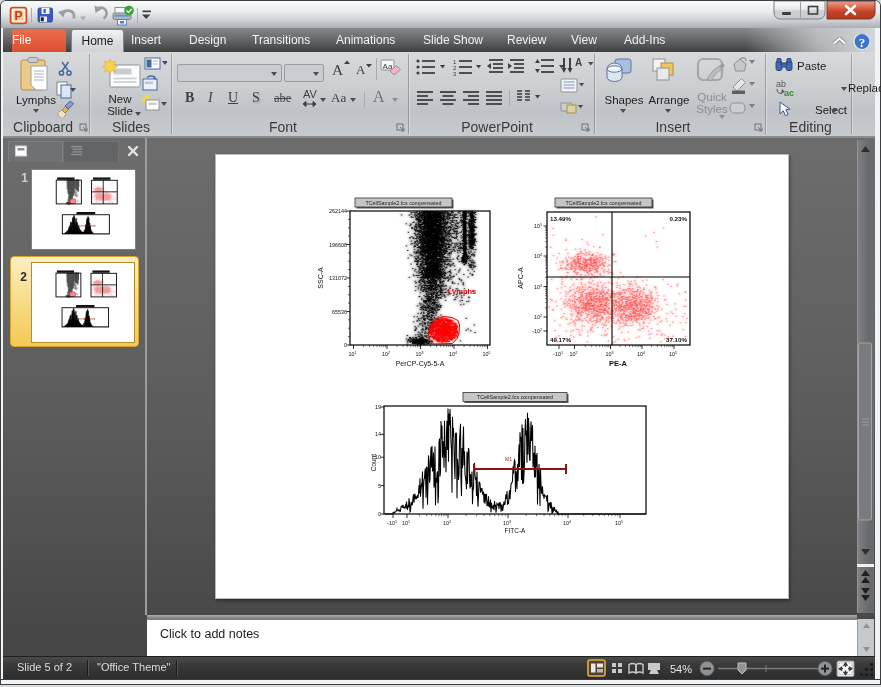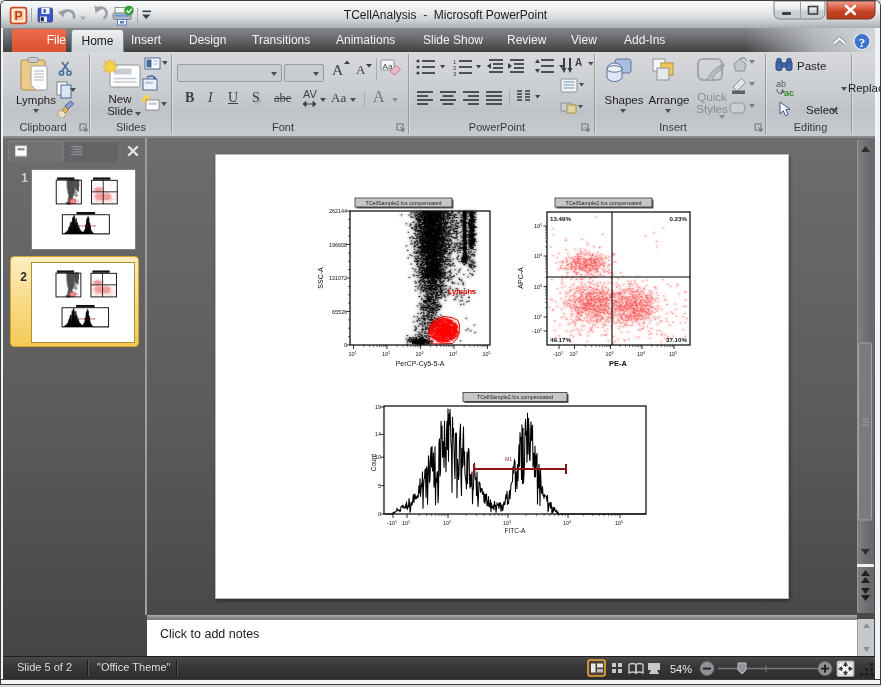--- a/index.html
+++ b/index.html
@@ -13,24 +13,24 @@
 #mainbg{position:absolute;left:3px;top:138px;width:872px;height:518px;background:linear-gradient(#6d6d6d,#5b5b5b 55%,#454545)}
 #panelhead{position:absolute;left:3px;top:140px;width:142px;height:22px}
 #vsplit{position:absolute;left:145px;top:138px;width:2px;height:477px;background:#9b9d9f}
 #notesplit{position:absolute;left:147px;top:615px;width:710px;height:4px;background:linear-gradient(#aaacae,#77797b)}
 #notes{position:absolute;left:147px;top:619px;width:710px;height:37px;background:#fff;border-top:1px solid #808284}
 #notes span{position:absolute;left:13px;top:7px;font-size:12.5px;color:#1a1a1a}
 #nsb{position:absolute;left:857px;top:619px;width:17px;height:37px;background:#c6c9cc;border-left:1px solid #9a9da0}
 #statusbar{position:absolute;left:3px;top:656px;width:872px;height:23px;background:linear-gradient(#4a4a4a,#3a3a3a 35%,#2c2c2c);border-top:1px solid #1f1f1f;color:#dcdcdc;font-size:11px}
 #botband{position:absolute;left:0;top:679px;width:881px;height:6px;background:#f2f3f4;box-shadow:0 0 0 1px #3c3f42 inset}
 .tab{position:absolute;top:0;height:24px;line-height:24px;color:#f2f2f2;font-size:12px;text-align:left}
-#filetab{position:absolute;left:9px;top:1px;width:54px;height:40px;background:linear-gradient(#ee6c4e,#e05535 45%,#c8401f);border-radius:3px 3px 0 0;color:#fff;text-align:right;line-height:23px;font-size:12px}
+#filetab{position:absolute;left:9px;top:1px;width:54px;height:40px;background:linear-gradient(#ee6c4e,#e05535 45%,#c8401f);border-radius:3px 3px 0 0;color:#fff;text-align:left;line-height:23px;font-size:12px}
 #hometab{position:absolute;left:68px;top:1px;width:53px;height:23px;background:linear-gradient(#f0f2f3,#dee1e3 50%,#d0d3d6);border-radius:3px 3px 0 0;color:#1b1b1b;text-align:center;line-height:23px;font-size:12px;border:1px solid #84878a;border-bottom:none}
 .gsep{position:absolute;top:2px;height:80px;width:1px;background:rgba(110,113,116,.55);box-shadow:1px 0 0 rgba(235,237,239,.5)}
-.glabel{position:absolute;top:69px;height:13px;line-height:13px;font-size:11px;color:#3a3a3a;text-align:center}
+.glabel{position:absolute;top:69px;height:13px;line-height:13px;font-size:14px;color:#3a3a3a;text-align:center}
 .dlg{position:absolute;top:71px;width:10px;height:10px}
 .icn{position:absolute}
 .btxt{position:absolute;font-size:11.5px;color:#1e1e1e;text-align:center}
 .graytxt{color:#8b8e91}
 .dd{position:absolute;width:0;height:0;border-left:3px solid transparent;border-right:3px solid transparent;border-top:4px solid #4a4d50}
 .combo{position:absolute;top:12px;height:18px;background:#c9ccd0;border:1px solid #9a9da0;border-radius:2px}
 .qsep{position:absolute;top:6px;width:1px;height:16px;background:#a9acaf}
 </style></head><body>
 <div id="win"></div>
 <div id="titlebar">
@@ -53,21 +53,20 @@
   <rect x="112" y="12" width="18" height="6.5" rx="1.5" fill="#b4b8bc" stroke="#7f8286"></rect>
   <rect x="113.5" y="13.8" width="15" height="1.8" fill="#5a9ae0"></rect>
   <rect x="116.5" y="18.5" width="9" height="5.5" fill="#eef2fa" stroke="#5c80c0"></rect>
   <rect x="119" y="20" width="4" height="2.5" fill="#5c80c0"></rect>
   <circle cx="128" cy="9.5" r="4.8" fill="#35a435"></circle>
   <path d="M125.5 9.5 l2 2 3.2 -3.6" stroke="#fff" stroke-width="1.4" fill="none"></path>
   <line x1="136.5" y1="7" x2="136.5" y2="22" stroke="#a9acb0" stroke-width="1"></line>
   <rect x="141.5" y="9.5" width="8.5" height="1.7" fill="#3d4043"></rect>
   <path d="M141 13.5 l4.2 4.6 4.2 -4.6 z" fill="#3d4043"></path>
  </svg>
- <div class="ttxt">TCellAnalysis&nbsp; - &nbsp;Microsoft PowerPoint</div>
  <svg class="abs" style="left:770px;top:0" width="109" height="21" viewBox="0 0 109 21">
   <defs>
    <linearGradient id="btn" x1="0" y1="0" x2="0" y2="1">
     <stop offset="0" stop-color="#fdfdfd"></stop>
           <stop offset=".45" stop-color="#e7eaec"></stop>
           <stop offset=".55" stop-color="#ced2d5"></stop>
           <stop offset="1" stop-color="#c9cdd1"></stop>
    </linearGradient>
    <linearGradient id="cls" x1="0" y1="0" x2="0" y2="1">
     <stop offset="0" stop-color="#eda08f"></stop>
@@ -385,21 +384,21 @@
    <text x="0" y="8" font-size="9" fill="#55595d">ab</text>
    <text x="8" y="17" font-size="9" fill="#2d8a2d" font-weight="bold">ac</text>
    <path d="M1 10 q0 5 5 4.5" stroke="#55595d" fill="none"></path>
    <path d="M6 16 l4 -1.5 -3 -3 z" fill="#55595d" transform="translate(-1 -1.5)"></path>
   </g>
   <path d="M9 45 l0 12 3.2 -3.2 2.4 5 2.6 -1.3 -2.4 -4.8 4.2 -0.5 z" fill="#f4f6f8" stroke="#3f588e"></path>
  </svg>
  <div class="btxt" style="left:794px;top:8px;width:40px;text-align:left">Paste</div>
  <div class="btxt" style="left:841px;top:30px;width:50px;text-align:center">Replace</div>
  <div class="dd" style="left:838px;top:35px"></div>
- <div class="btxt" style="left:794px;top:52px;width:50px;text-align:center">Select</div>
+ <div class="btxt" style="left:794px;top:52px;width:50px;text-align:right">Select</div>
  <div class="dd" style="left:828px;top:57px"></div>
 </div>
 <div id="ribbonedge"></div>
 <div id="mainbg"></div>
 
 <div id="panelhead">
  <div class="abs" style="left:5px;top:1px;width:55px;height:21px;background:#6f7173;border:1px solid #7e8082;border-bottom:none"></div>
  <div class="abs" style="left:60px;top:1px;width:56px;height:21px;background:#626466;border:1px solid #717375;border-bottom:none"></div>
  <svg class="abs" style="left:12px;top:5px" width="13" height="13" viewBox="0 0 13 13">
       <rect x="0.5" y="1" width="11" height="10" fill="#fdfdfd" stroke="#cfcfcf"></rect>

